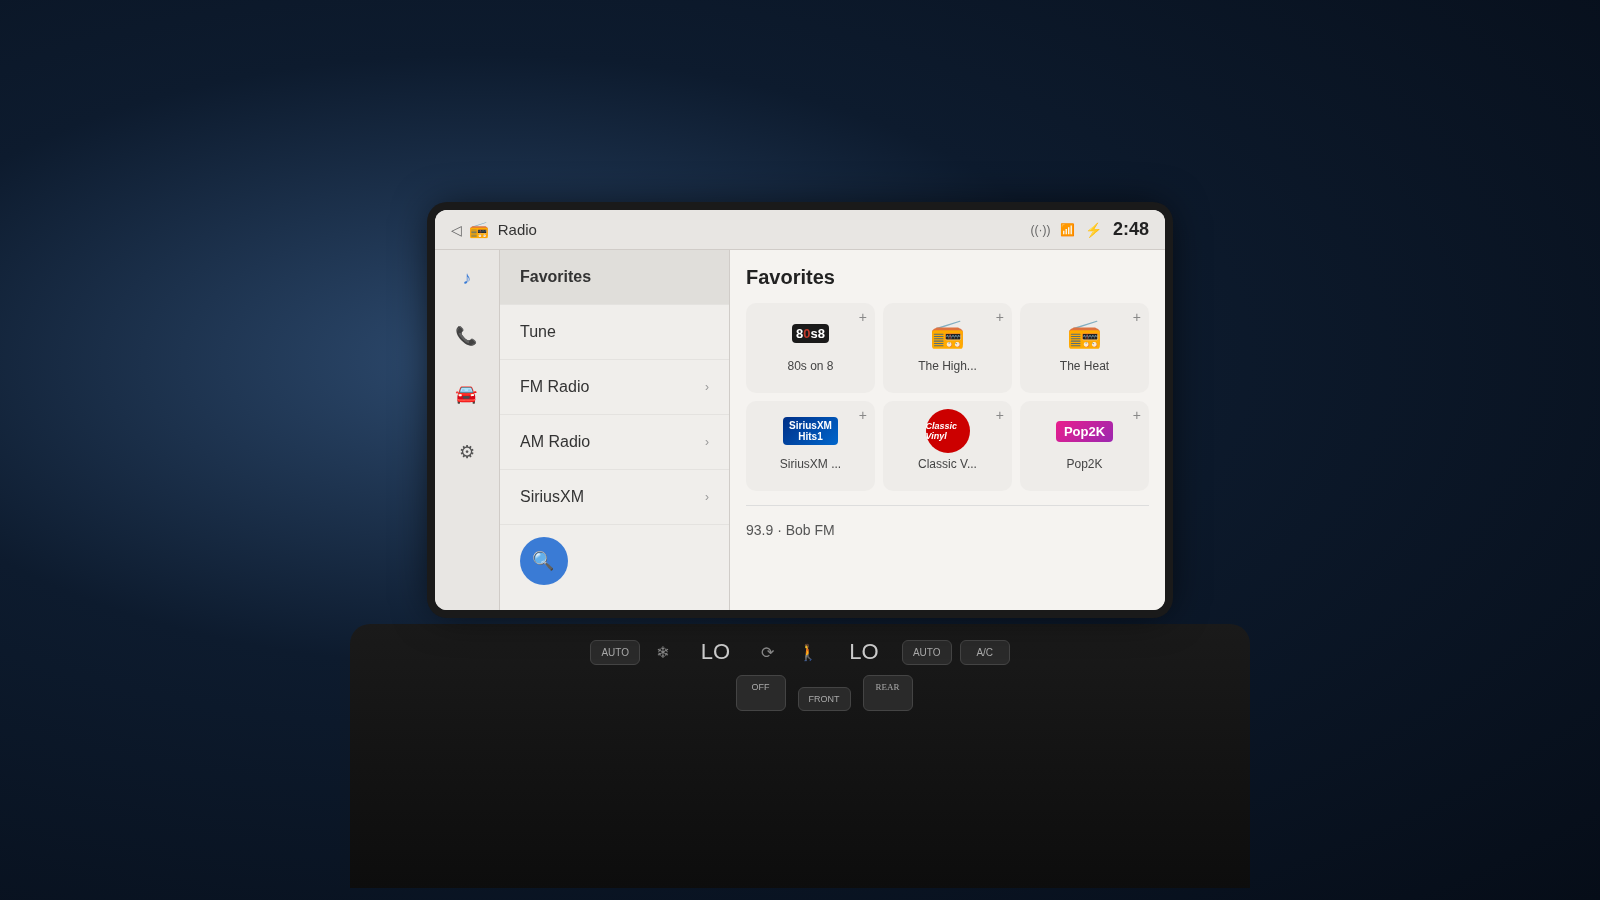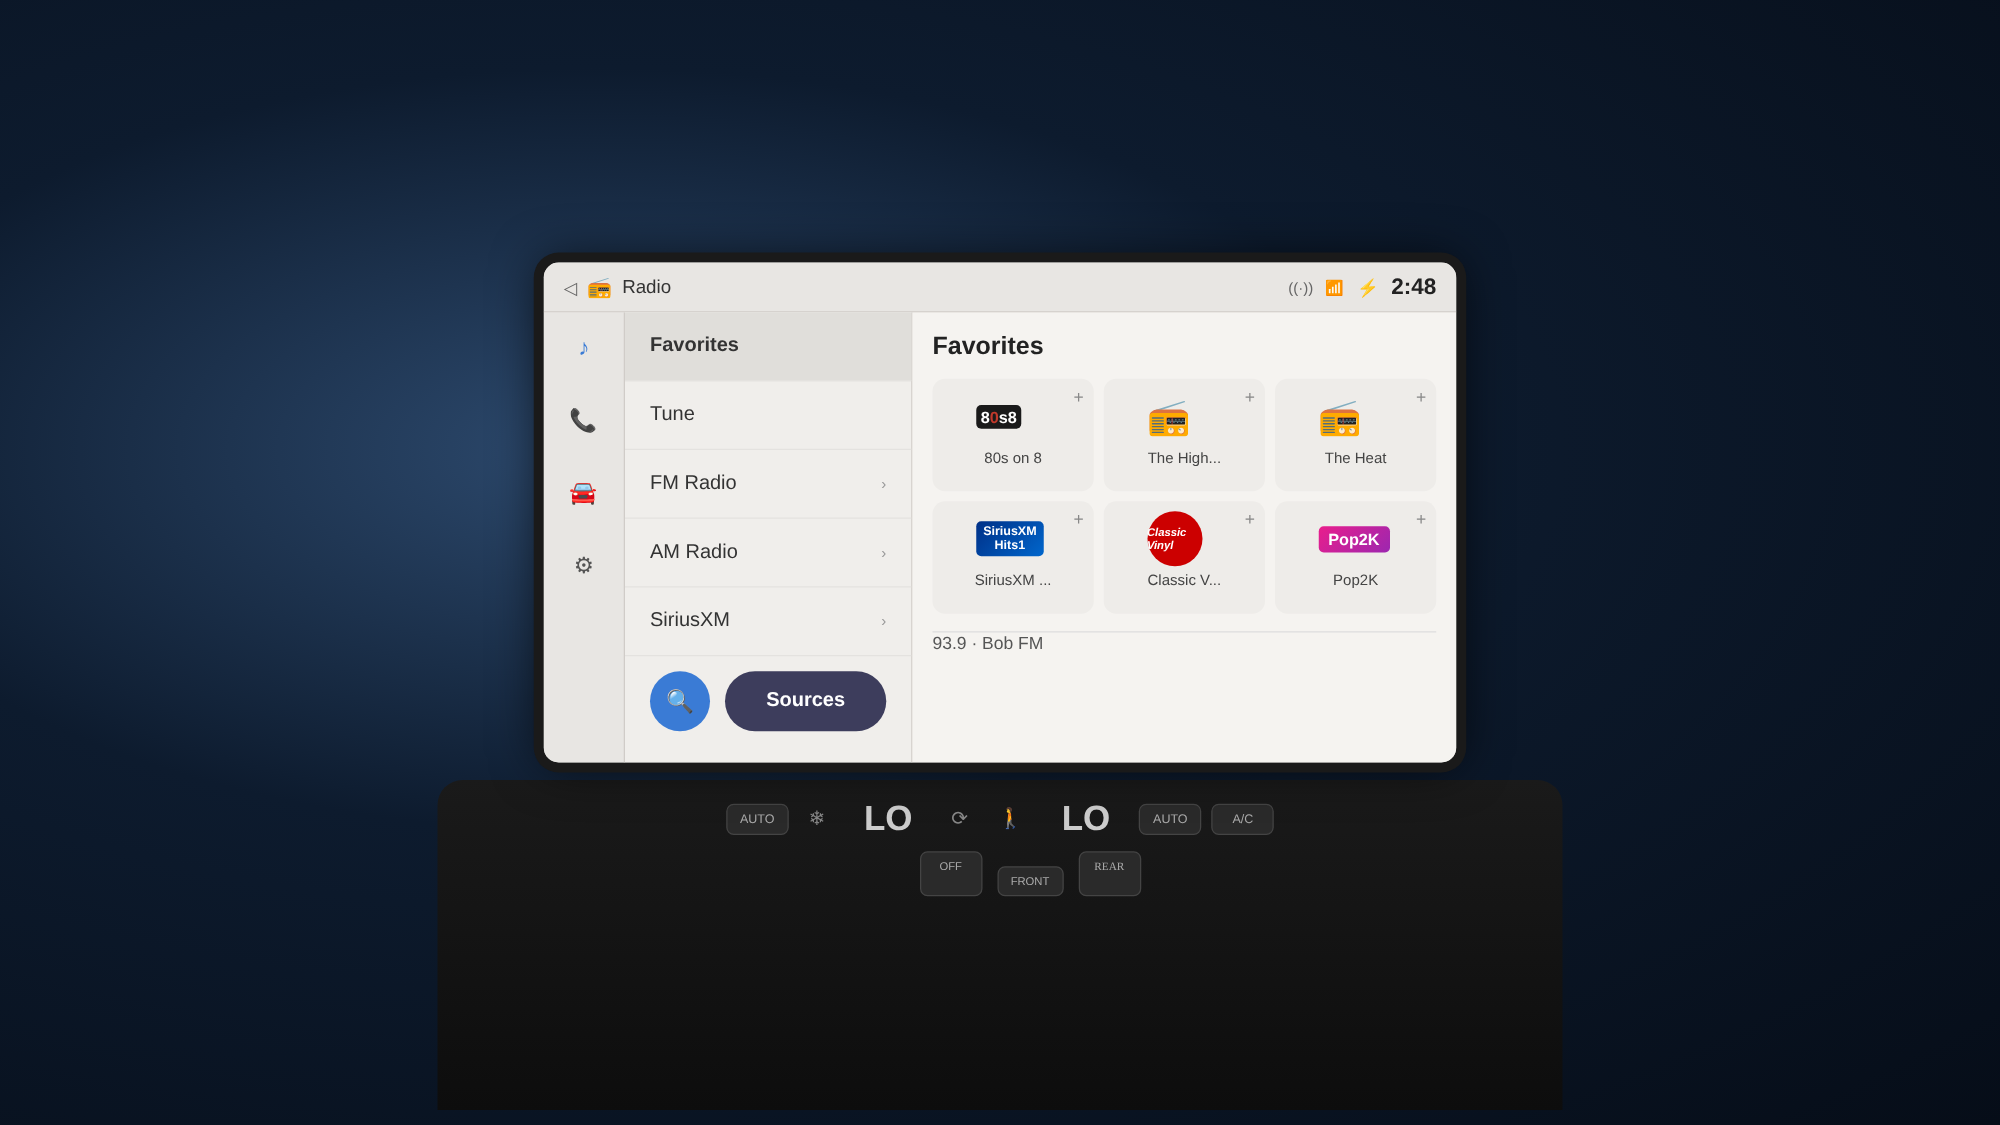--- a/index.html
+++ b/index.html
@@ -47,23 +47,23 @@
       border: 1px solid #444;
       border-radius: 6px;
       color: #aaa;
       font-size: 10px;
       padding: 6px 10px;
       min-width: 50px;
       text-align: center;
     }
 
     .dash-temp {
-      font-size: 28px;
+      font-size: 22px;
       color: #ccc;
-      font-weight: bold;
+      font-weight: normal;
       padding: 0 15px;
     }
 
     .dash-icon {
       color: #888;
       font-size: 16px;
       padding: 0 8px;
     }
 
     
@@ -259,21 +259,21 @@
       right: 8px;
       color: #888;
       font-size: 14px;
     }
 
     .fav-logo {
       width: 60px;
       height: 40px;
       display: flex;
       align-items: center;
-      justify-content: flex-start;
+      justify-content: center;
       font-size: 11px;
       font-weight: bold;
     }
 
     .fav-label {
       font-size: 12px;
       color: #444;
       text-align: center;
     }
 
@@ -323,21 +323,21 @@
       color: white;
       border-radius: 4px;
       padding: 3px 8px;
       font-size: 13px;
       font-weight: 900;
     }
 
     .now-playing {
       font-size: 14px;
       color: #555;
-      padding-top: 0;
+      padding-top: 16px;
       border-top: 1px solid #ddd;
     }
   </style>
 </head>
 <body>
 
 <div class="car-bg"></div>
 
 <div class="dashboard">
   <div class="dashboard-controls">
@@ -399,23 +399,20 @@
       </div>
       <div class="nav-item">
         <span>SiriusXM</span>
         <span class="chevron">›</span>
       </div>
 
       <div class="bottom-bar">
         <div class="search-btn">
           <span>🔍</span>
         </div>
-        <div class="sources-btn">
-          <span>Sources</span>
-        </div>
       </div>
     </div>
 
     <div class="content-panel">
       <div class="panel-title">Favorites</div>
 
       <div class="favorites-grid">
 
         <div class="fav-card">
           <span class="add-icon">+</span>

